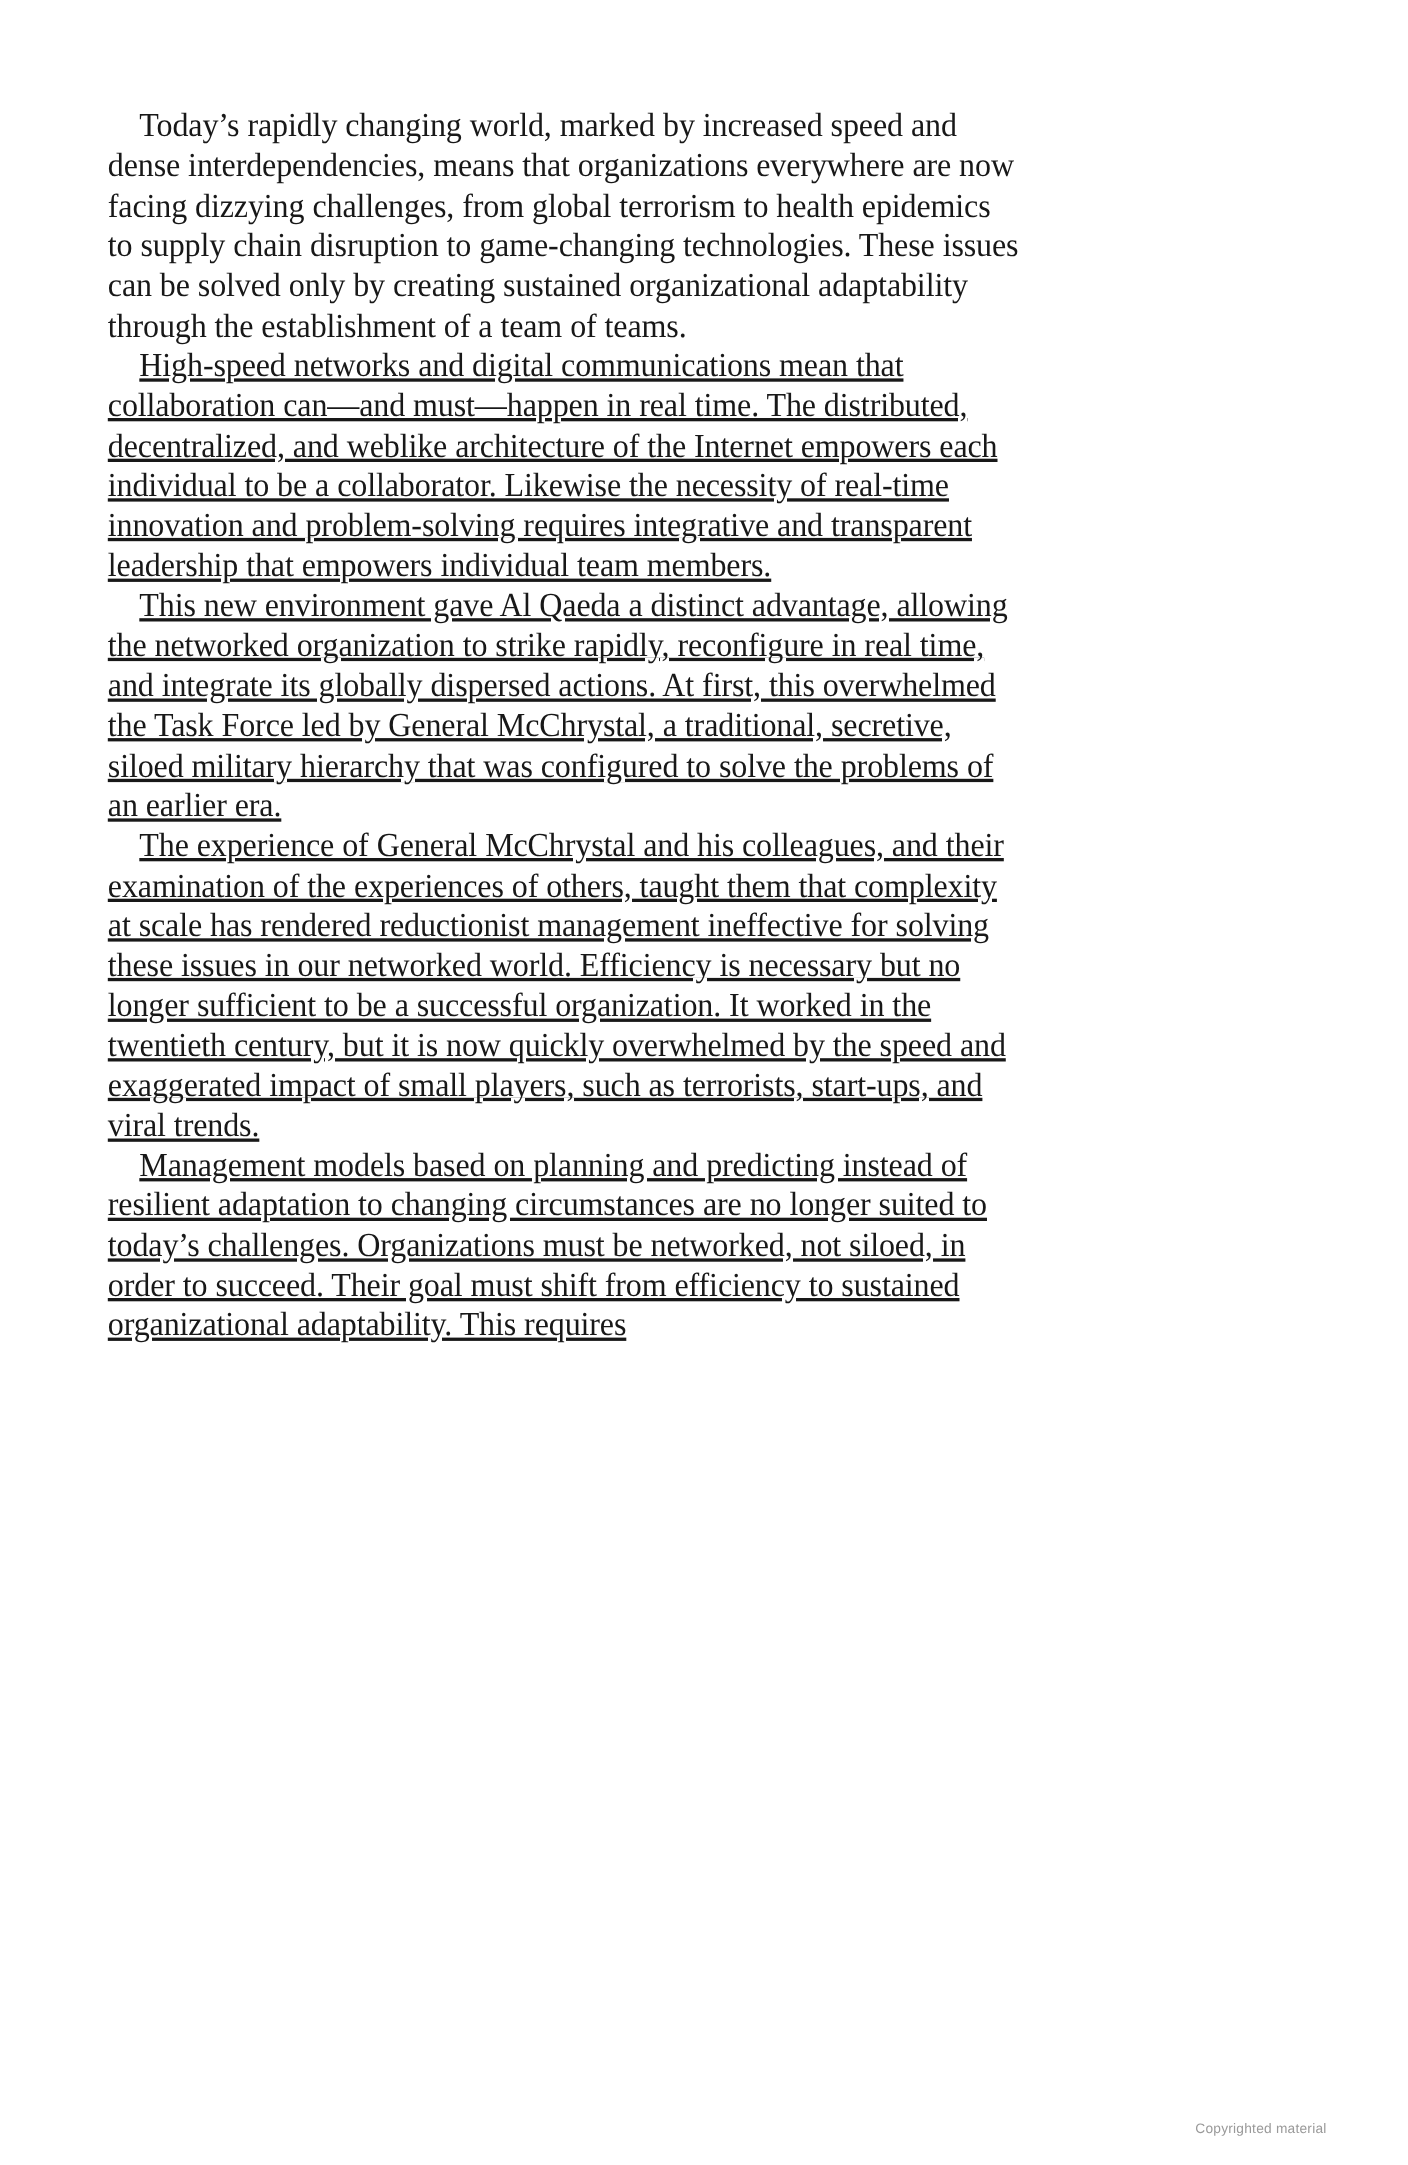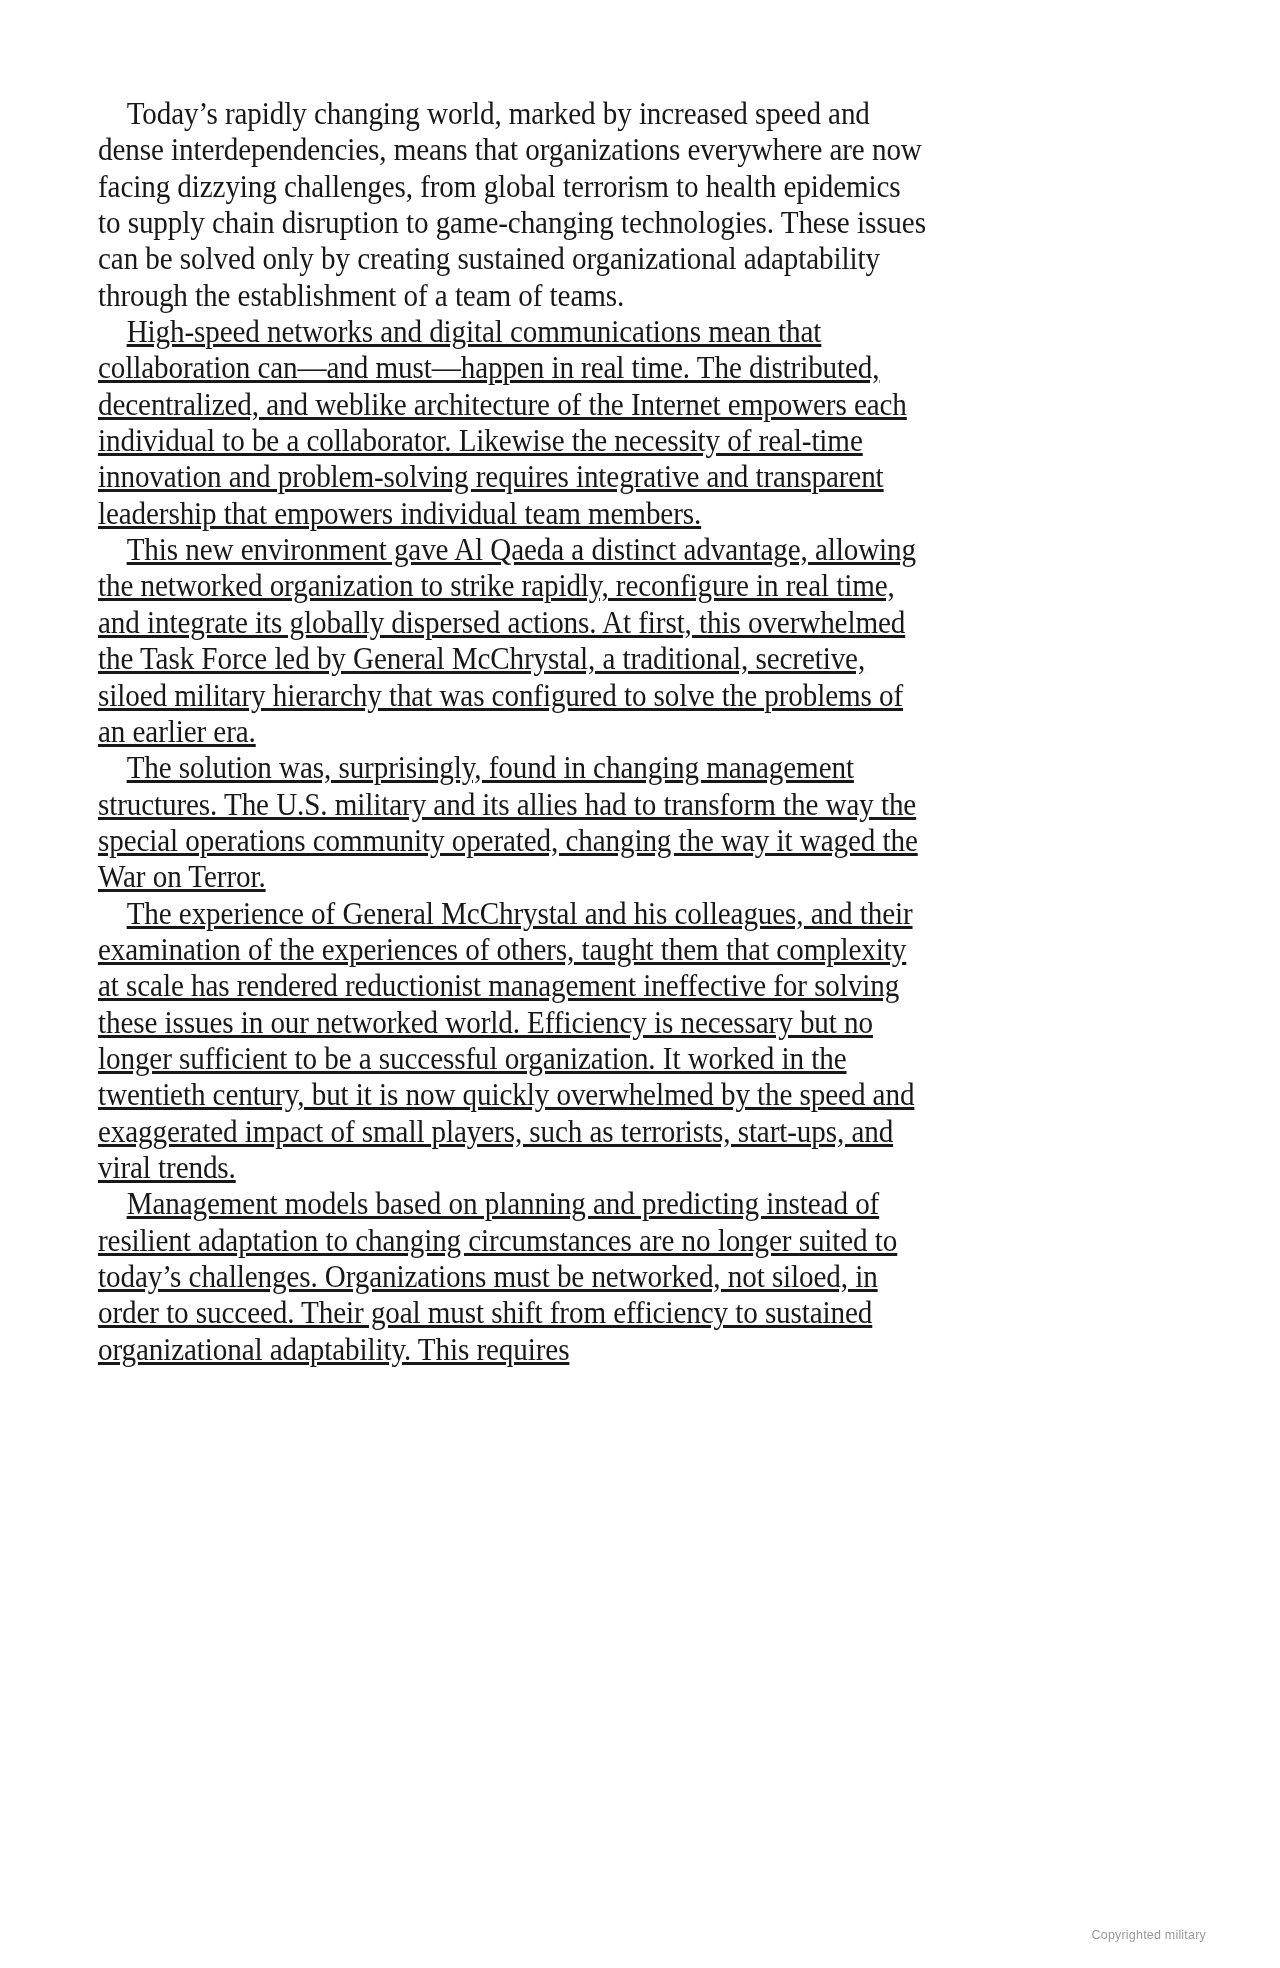--- a/index.html
+++ b/index.html
@@ -80,29 +80,26 @@
     </p>
 
     <p class="para">
       <span class="condense">High-speed networks and digital communications mean that collaboration can—and must—happen in real time. The distributed, decentralized, and weblike architecture of the Internet empowers each individual to be a collaborator. Likewise the necessity of real-time innovation and problem-solving requires integrative and transparent leadership that empowers individual team members.</span>
     </p>
 
     <p class="para">
       <span class="condense">This new environment gave Al Qaeda a distinct advantage, allowing the networked organization to strike rapidly, reconfigure in real time, and integrate its globally dispersed actions. At first, this overwhelmed the Task Force led by General McChrystal, a traditional, secretive, siloed military hierarchy that was configured to solve the problems of an earlier era.</span>
     </p>
 
-    <p class="para">
-      <span class="condense">The solution was, surprisingly, found in changing management structures. The U.S. military and its allies had to transform the way the special operations community operated, changing the way it waged the War on Terror.</span>
-    </p>
 
     <p class="para">
       <span class="condense">The experience of General McChrystal and his colleagues, and their examination of the experiences of others, taught them that complexity at scale has rendered reductionist management ineffective for solving these issues in our networked world. Efficiency is necessary but no longer sufficient to be a successful organization. It worked in the twentieth century, but it is now quickly overwhelmed by the speed and exaggerated impact of small players, such as terrorists, start-ups, and viral trends.</span>
     </p>
 
     <p class="para">
       <span class="condense">Management models based on planning and predicting instead of resilient adaptation to changing circumstances are no longer suited to today’s challenges. Organizations must be networked, not siloed, in order to succeed. Their goal must shift from efficiency to sustained organizational adaptability. This requires</span>
     </p>
 
   </div>
 
-  <div id="copyright-notice">Copyrighted military</div>
+  <div id="copyright-notice">Copyrighted material</div>
 
 </div>
 
 </body></html>

